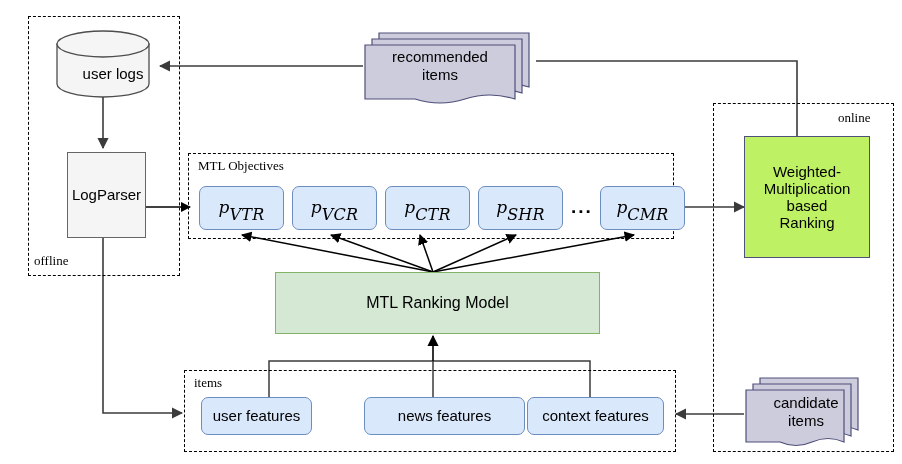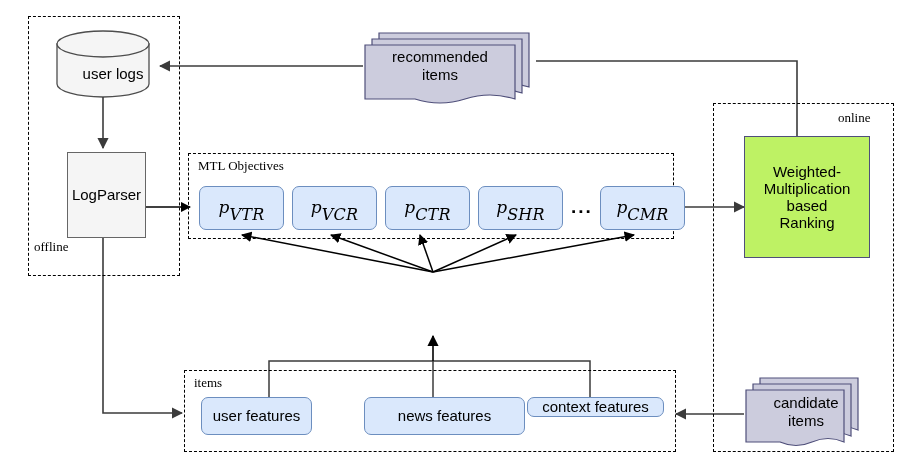--- a/index.html
+++ b/index.html
@@ -182,21 +182,21 @@
     <g>
       <path d="M 797 136 L 797 61 L 536 61" stroke="#3b3b3b" stroke-width="1.6" fill="none"></path>
     </g>
 
     <g>
       <path d="M 744 414 L 676 414" stroke="#3b3b3b" stroke-width="1.6" fill="none" marker-end="url(#arrowg)"></path>
     </g>
   </svg>
 
   <div class="group" style="left:28px; top:16px; width:152px; height:260px;"></div>
-  <div class="group-label" style="left:34px; top:239px;">offline</div>
+  <div class="group-label" style="left:34px; top:253px;">offline</div>
 
   <div class="group" style="left:188px; top:153px; width:486px; height:86px;"></div>
   <div class="group-label" style="left:198px; top:158px;">MTL Objectives</div>
 
   <div class="group" style="left:184px; top:370px; width:492px; height:82px;"></div>
   <div class="group-label" style="left:194px; top:375px;">items</div>
 
   <div class="group" style="left:713px; top:103px; width:181px; height:349px;"></div>
   <div class="group-label" style="left:838px; top:110px;">online</div>
 
@@ -237,30 +237,33 @@
       <span class="sub">SHR</span>
   </div>
 
   <div class="dots" style="left:571px; top:196px;">...</div>
 
   <div class="node blue-box obj-box" style="left:600px; top:186px; width:85px; height:44px;">
     <span>p</span>
       <span class="sub">CMR</span>
   </div>
 
+  <div class="node green-box" style="left:275px; top:272px; width:325px; height:62px;">
+    <span>MTL Ranking Model</span>
+  </div>
 
   <div class="node blue-box" style="left:201px; top:397px; width:111px; height:38px;">
     <span>user features</span>
   </div>
 
   <div class="node blue-box" style="left:364px; top:397px; width:161px; height:38px;">
     <span>news features</span>
   </div>
 
-  <div class="node blue-box" style="left:527px; top:397px; width:137px; height:20px;justify-content:center;">
+  <div class="node blue-box" style="left:527px; top:397px; width:137px; height:38px;justify-content:center;">
     <span>context features</span>
   </div>
 
   <div class="node purple-box" style="left:744px; top:136px; width:126px; height:122px; flex-direction:column;">
     <span>Weighted-</span>
     <span>Multiplication</span>
     <span>based</span>
     <span>Ranking</span>
   </div>
 

